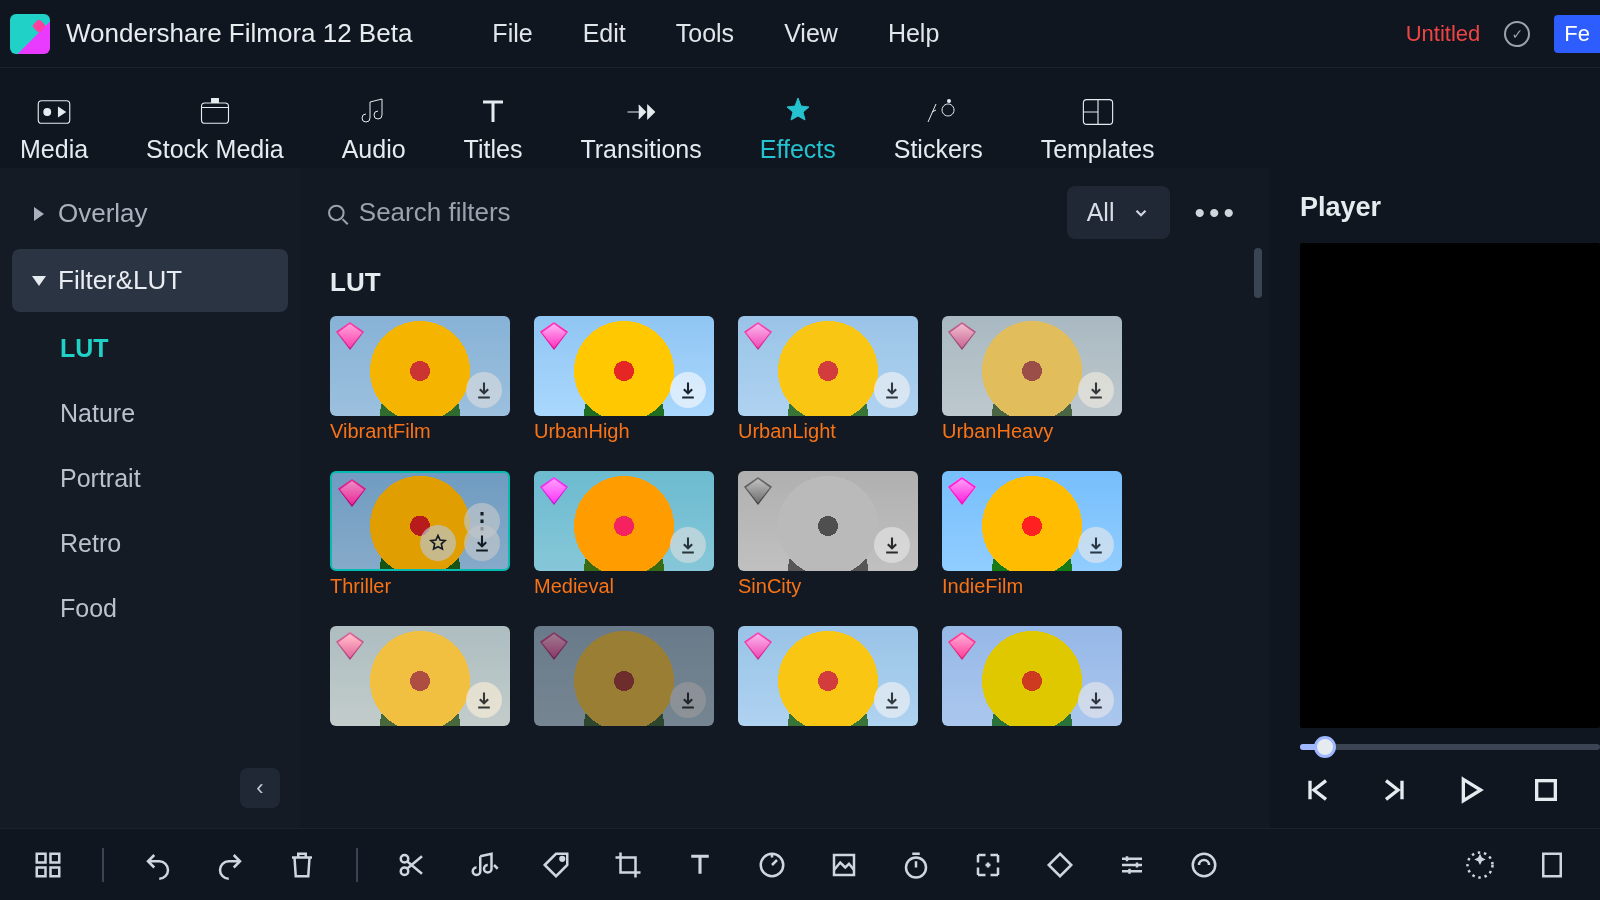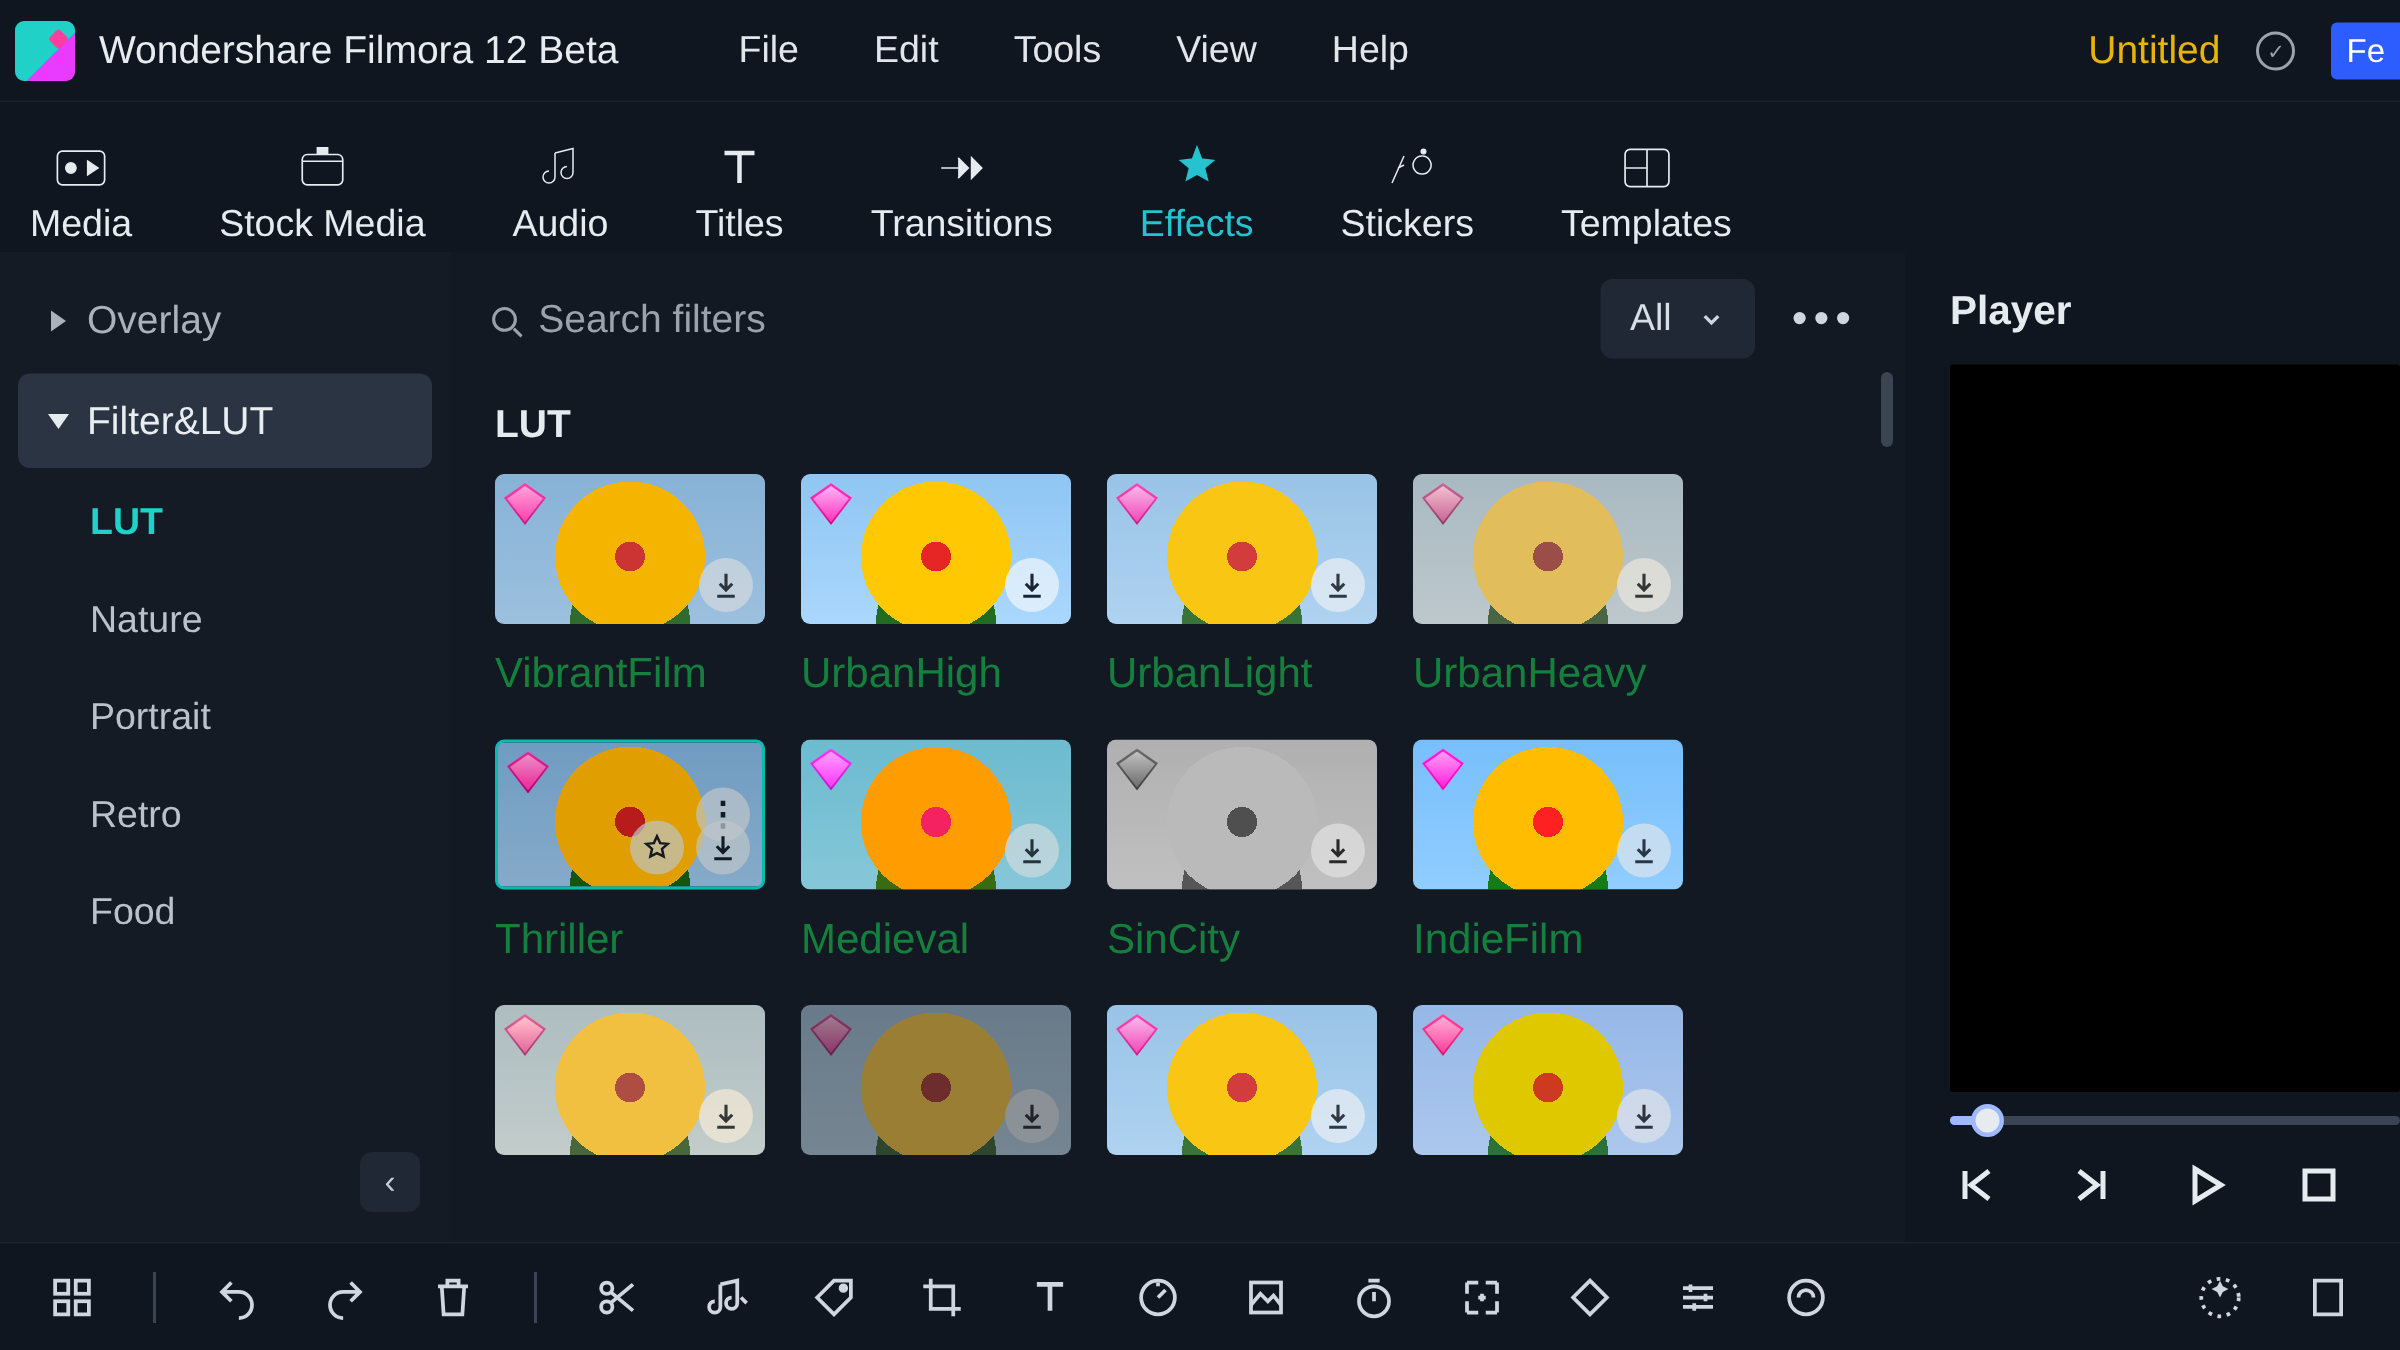--- a/index.html
+++ b/index.html
@@ -34,21 +34,21 @@
     top:7px; right:6px;
     width:10px;height:10px;
     background:#ff3e9e;
     transform:rotate(45deg);
     border-radius:2px;
   }
   .app-title { font-size: 26px; color: #e8ecef; font-weight: 400; }
   .menubar { display: flex; gap: 50px; margin-left: 80px; }
   .menu-item { font-size: 25px; color: #e2e6ea; cursor: pointer; }
   .titlebar-right { margin-left: auto; display: flex; align-items: center; gap: 24px; }
-  .project-name { font-size: 26px; color: #eab308; }
+  .project-name { font-size: 22px; color: #ef4444; }
   .check-icon {
     width: 26px; height: 26px; border: 2px solid #9ba3ad; border-radius: 50%;
     display:flex;align-items:center;justify-content:center;font-size:14px;color:#9ba3ad;
   }
   .fe-btn {
     background:#2e5dff;color:#fff;font-size:22px;padding:6px 10px;
     border-radius:4px 0 0 4px;margin-right:-10px;
   }
   
   .maintabs {
@@ -163,21 +163,21 @@
   .card-hover-extra{
     position:absolute;bottom:8px;right:52px;width:36px;height:36px;border-radius:50%;
     background:rgba(210,216,222,0.72);display:flex;align-items:center;justify-content:center;
   }
   .card-hover-dots{
     position:absolute;top:50%;right:8px;transform:translateY(-50%);
     width:36px;height:36px;border-radius:50%;
     background:rgba(210,216,222,0.72);display:flex;align-items:center;justify-content:center;
     color:#2b333c;font-size:22px;font-weight:bold;
   }
-  .card-label { font-size:28px;color:#15803d;padding-top:17px; }
+  .card-label { font-size:20px;color:#f97316;padding-top:4px; }
   .content-scroll{
     position:absolute;top:80px;right:8px;width:8px;height:50px;background:#3a4452;border-radius:4px;
   }
   
   .player {
     width:330px;background:#0f1620;display:flex;flex-direction:column;
   }
   .player-title{font-size:27px;color:#e6ebef;padding:24px 30px 10px;font-weight:bold;}
   .preview{flex:1;margin:10px 0 0 30px;background:#000;border-radius:2px;}
   .player-slider{display:flex;align-items:center;padding:16px 0 10px 30px;}

